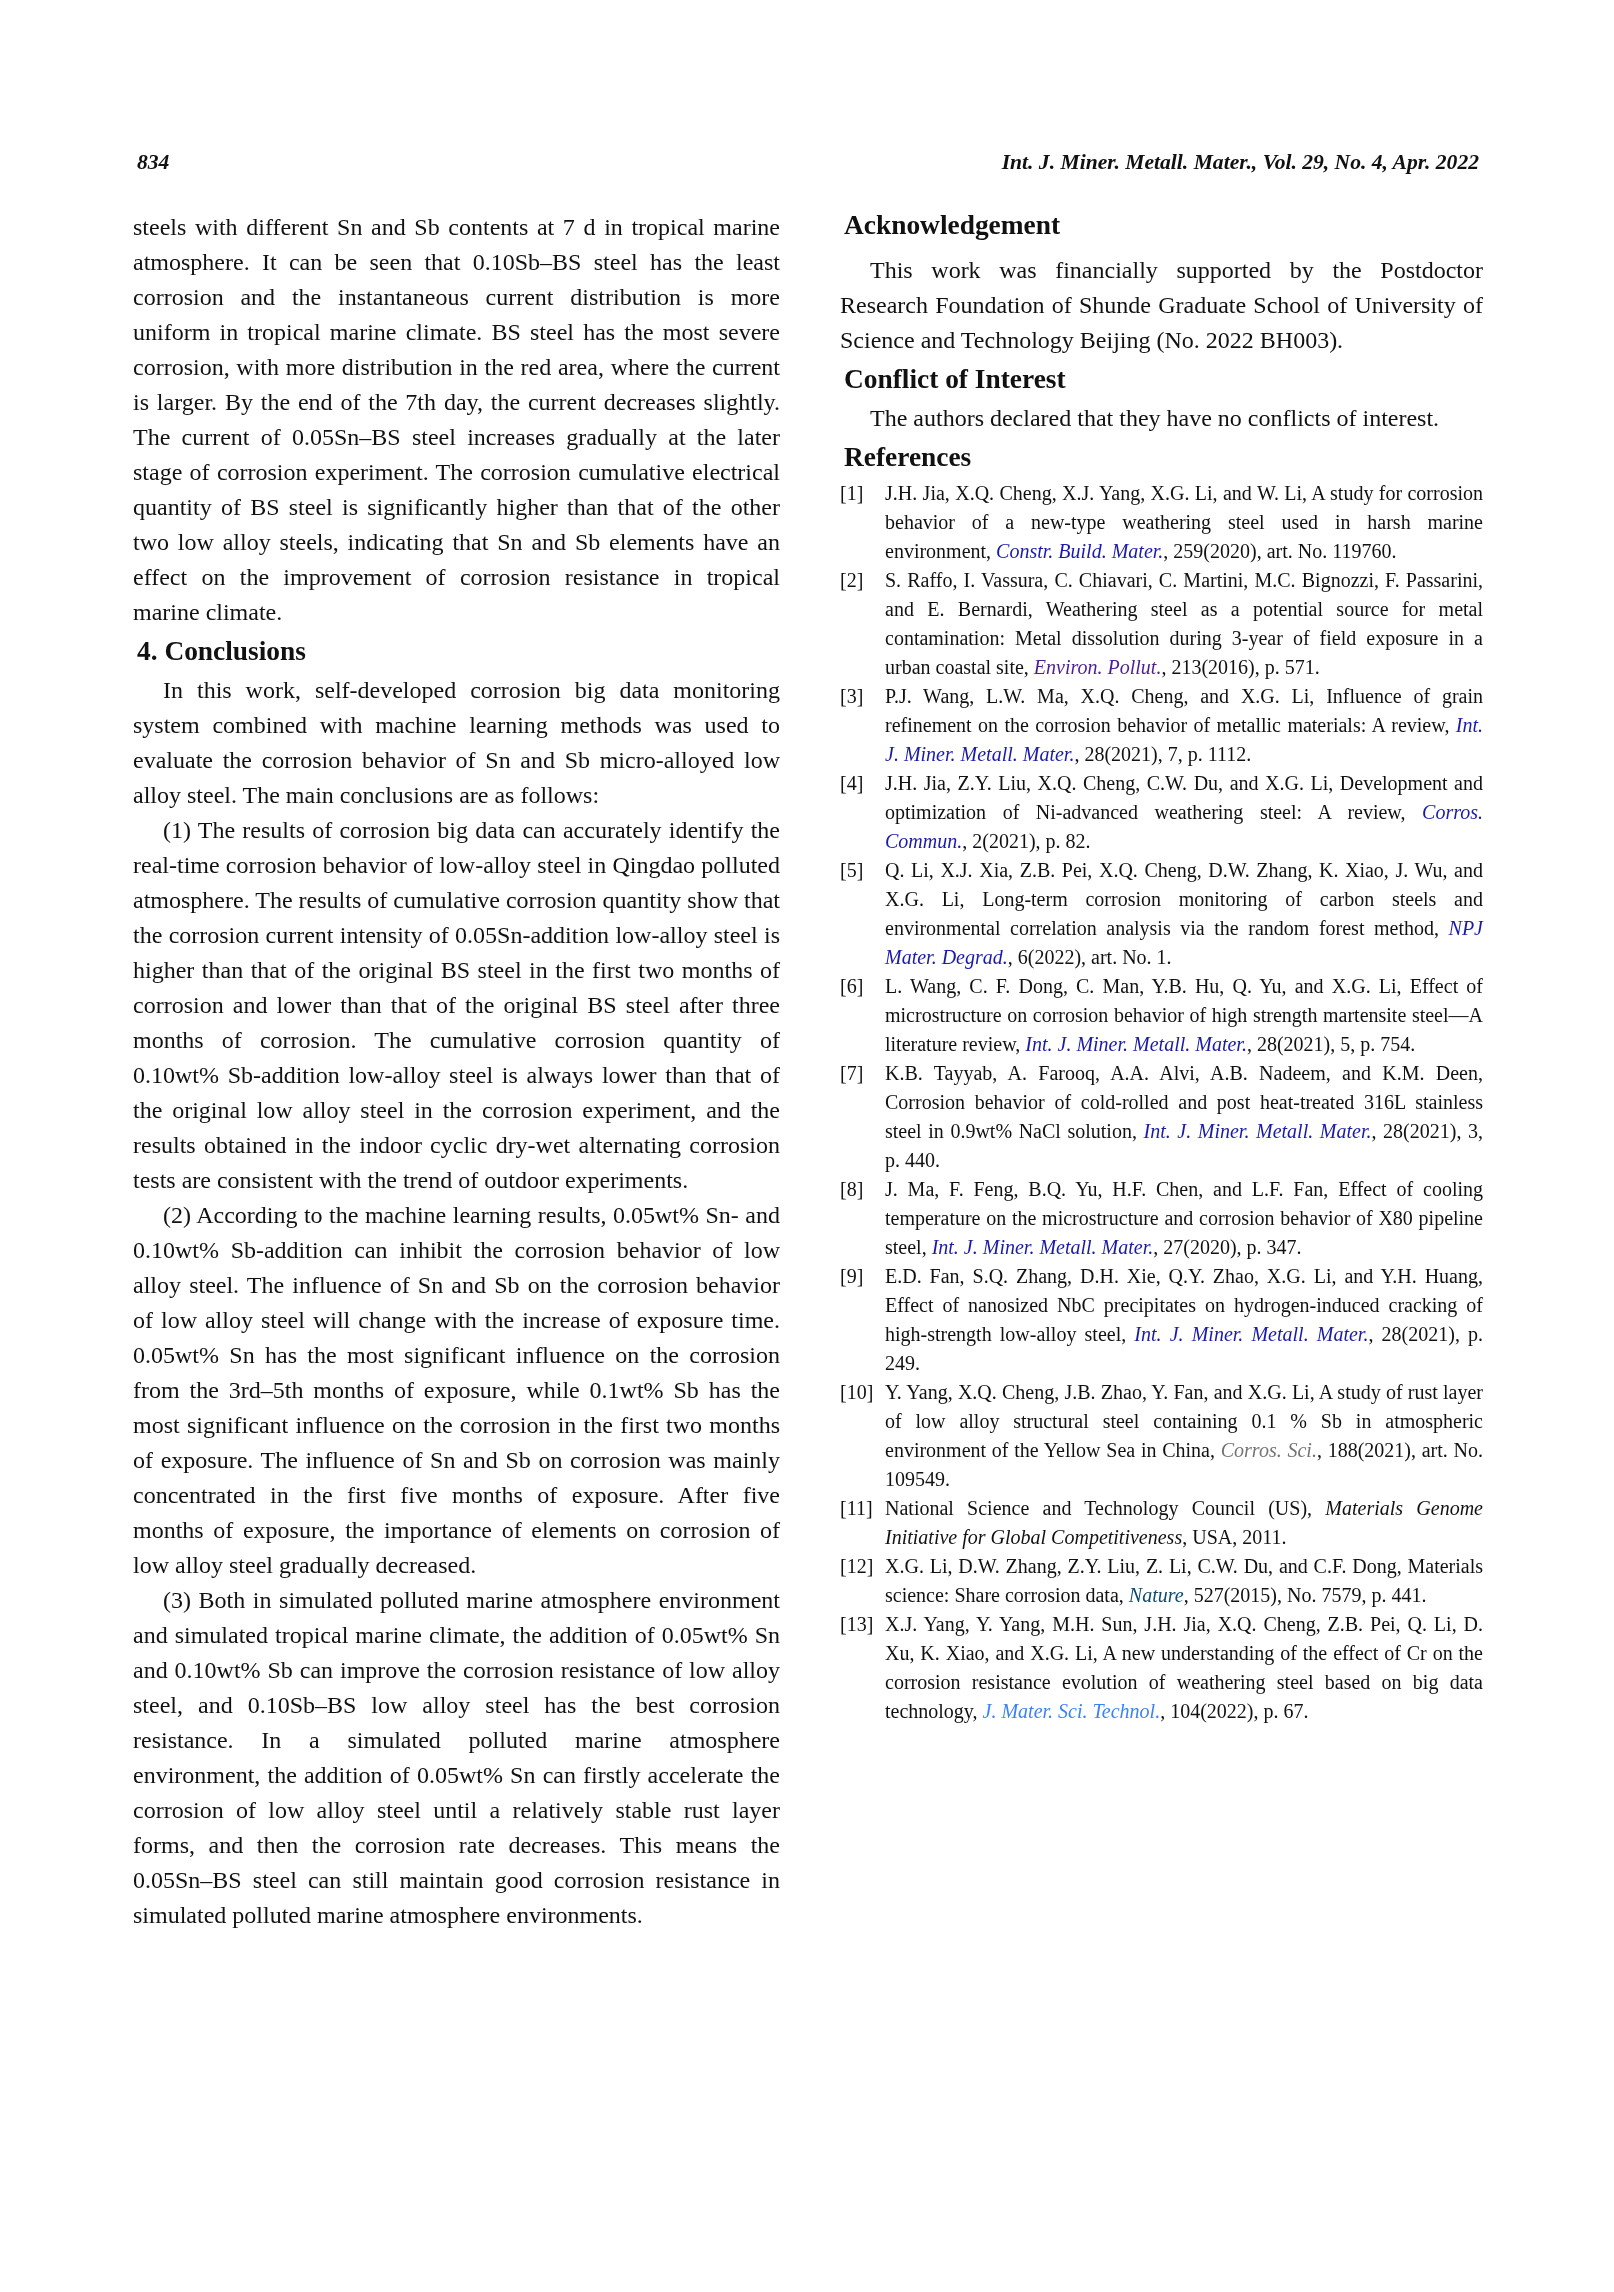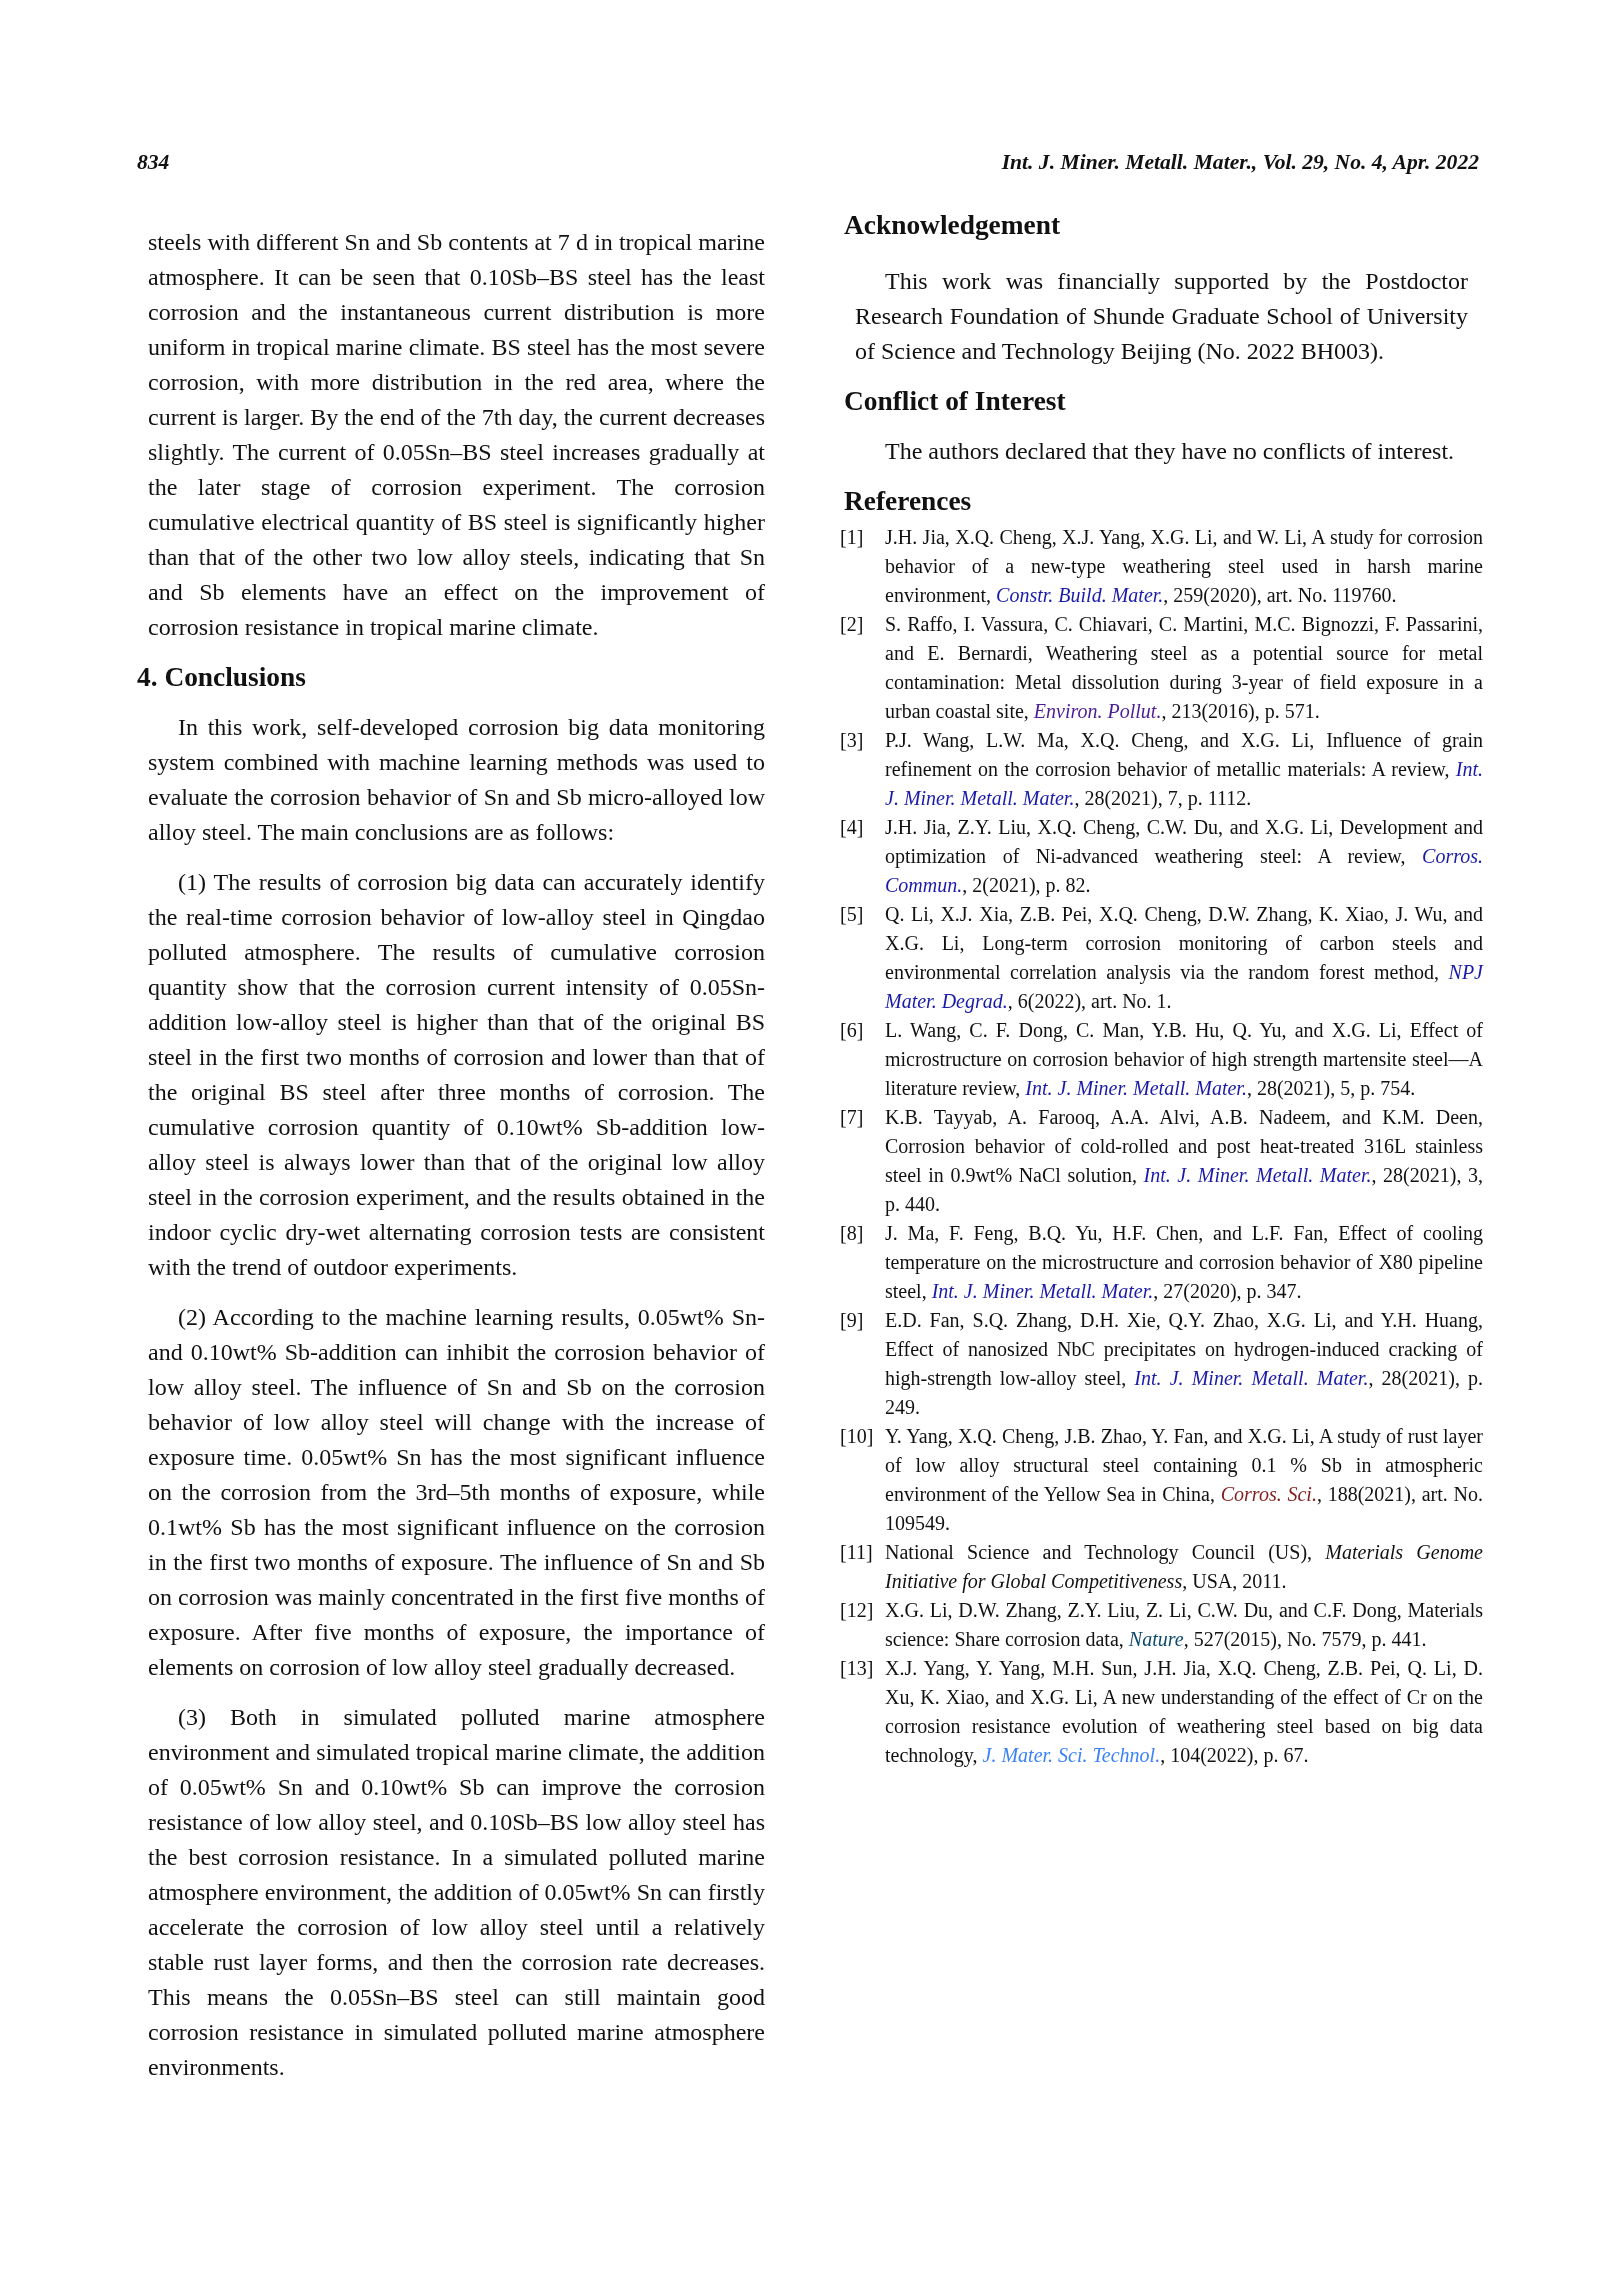--- a/index.html
+++ b/index.html
@@ -13,21 +13,21 @@
     font-style: italic; font-weight: bold; font-size: 21.6px; text-align: center;
   }
   .running-head {
     position: absolute; right: 135px; top: 150px;
     font-style: italic; font-weight: bold; font-size: 21.6px;
   }
   .col { position: absolute; top: 210px; }
   .col-left { left: 133px; width: 647px; }
   .col-right { left: 840px; width: 643px; }
   p.body {
-    margin: 15px; font-size: 24px; line-height: 35px;
+    margin: 0; font-size: 24px; line-height: 35px;
     text-align: justify; hyphens: manual;
   }
   p.indent { text-indent: 30px; }
   h2.section {
     margin: 4px; font-size: 27.4px; font-weight: bold; line-height: 35px;
   }
   .h-concl { margin-top: 17.6px; margin-bottom: 35px; }
   .h-ack { margin-top: 0px; margin-bottom: 35px; position: relative; top: -5.9px; }
   .h-coi { margin-top: 19.6px; margin-bottom: 35px; }
   .h-ref { margin-top: 19.6px; margin-bottom: 21.6px; }
@@ -66,19 +66,19 @@
   <ol class="refs" id="ref-list">
       <li><span class="num">[1]</span><span>J.H. Jia, X.Q. Cheng, X.J. Yang, X.G. Li, and W. Li, A study for corrosion behavior of a new-type weathering steel used in harsh marine environment, </span><span class="jlink" style="color: rgb(26, 26, 168);">Constr. Build. Mater.</span><span>, 259(2020), art. No. 119760.</span></li>
       <li><span class="num">[2]</span><span>S. Raffo, I. Vassura, C. Chiavari, C. Martini, M.C. Bignozzi, F. Passarini, and E. Bernardi, Weathering steel as a potential source for metal contamination: Metal dissolution during 3-year of field exposure in a urban coastal site, </span><span class="jlink" style="color: #4c1d95;">Environ. Pollut.</span><span>, 213(2016), p. 571.</span></li>
       <li><span class="num">[3]</span><span>P.J. Wang, L.W. Ma, X.Q. Cheng, and X.G. Li, Influence of grain refinement on the corrosion behavior of metallic materials: A review, </span><span class="jlink" style="color: rgb(26, 26, 168);">Int. J. Miner. Metall. Mater.</span><span>, 28(2021), 7, p. 1112.</span></li>
       <li><span class="num">[4]</span><span>J.H. Jia, Z.Y. Liu, X.Q. Cheng, C.W. Du, and X.G. Li, Development and optimization of Ni-advanced weathering steel: A review, </span><span class="jlink" style="color: rgb(26, 26, 168);">Corros. Commun.</span><span>, 2(2021), p. 82.</span></li>
       <li><span class="num">[5]</span><span>Q. Li, X.J. Xia, Z.B. Pei, X.Q. Cheng, D.W. Zhang, K. Xiao, J. Wu, and X.G. Li, Long-term corrosion monitoring of carbon steels and environmental correlation analysis via the random forest method, </span><span class="jlink" style="color: rgb(26, 26, 168);">NPJ Mater. Degrad.</span><span>, 6(2022), art. No. 1.</span></li>
       <li><span class="num">[6]</span><span>L. Wang, C. F. Dong, C. Man, Y.B. Hu, Q. Yu, and X.G. Li, Effect of microstructure on corrosion behavior of high strength martensite steel—A literature review, </span><span class="jlink" style="color: rgb(26, 26, 168);">Int. J. Miner. Metall. Mater.</span><span>, 28(2021), 5, p. 754.</span></li>
       <li><span class="num">[7]</span><span>K.B. Tayyab, A. Farooq, A.A. Alvi, A.B. Nadeem, and K.M. Deen, Corrosion behavior of cold-rolled and post heat-treated 316L stainless steel in 0.9wt% NaCl solution, </span><span class="jlink" style="color: rgb(26, 26, 168);">Int. J. Miner. Metall. Mater.</span><span>, 28(2021), 3, p. 440.</span></li>
       <li><span class="num">[8]</span><span>J. Ma, F. Feng, B.Q. Yu, H.F. Chen, and L.F. Fan, Effect of cooling temperature on the microstructure and corrosion behavior of X80 pipeline steel, </span><span class="jlink" style="color: rgb(26, 26, 168);">Int. J. Miner. Metall. Mater.</span><span>, 27(2020), p. 347.</span></li>
       <li><span class="num">[9]</span><span>E.D. Fan, S.Q. Zhang, D.H. Xie, Q.Y. Zhao, X.G. Li, and Y.H. Huang, Effect of nanosized NbC precipitates on hydrogen-induced cracking of high-strength low-alloy steel, </span><span class="jlink" style="color: rgb(26, 26, 168);">Int. J. Miner. Metall. Mater.</span><span>, 28(2021), p. 249.</span></li>
-      <li><span class="num">[10]</span><span>Y. Yang, X.Q. Cheng, J.B. Zhao, Y. Fan, and X.G. Li, A study of rust layer of low alloy structural steel containing 0.1 % Sb in atmospheric environment of the Yellow Sea in China, </span><span class="jlink" style="color: #7f1d1d;">Corros. Sci.</span><span>, 188(2021), art. No. 109549.</span></li>
+      <li><span class="num">[10]</span><span>Y. Yang, X.Q. Cheng, J.B. Zhao, Y. Fan, and X.G. Li, A study of rust layer of low alloy structural steel containing 0.1 % Sb in atmospheric environment of the Yellow Sea in China, </span><span class="jlink" style="color: #737373;">Corros. Sci.</span><span>, 188(2021), art. No. 109549.</span></li>
       <li><span class="num">[11]</span><span>National Science and Technology Council (US), </span><span class="ital">Materials Genome Initiative for Global Competitiveness</span><span>, USA, 2011.</span></li>
       <li><span class="num">[12]</span><span>X.G. Li, D.W. Zhang, Z.Y. Liu, Z. Li, C.W. Du, and C.F. Dong, Materials science: Share corrosion data, </span><span class="jlink" style="color: #0c4a6e;">Nature</span><span>, 527(2015), No. 7579, p. 441.</span></li>
       <li><span class="num">[13]</span><span>X.J. Yang, Y. Yang, M.H. Sun, J.H. Jia, X.Q. Cheng, Z.B. Pei, Q. Li, D. Xu, K. Xiao, and X.G. Li, A new understanding of the effect of Cr on the corrosion resistance evolution of weathering steel based on big data technology, </span><span class="jlink" style="color: #3b82f6;">J. Mater. Sci. Technol.</span><span>, 104(2022), p. 67.</span></li>
     </ol>
 </div>
 
 
 </body></html>

